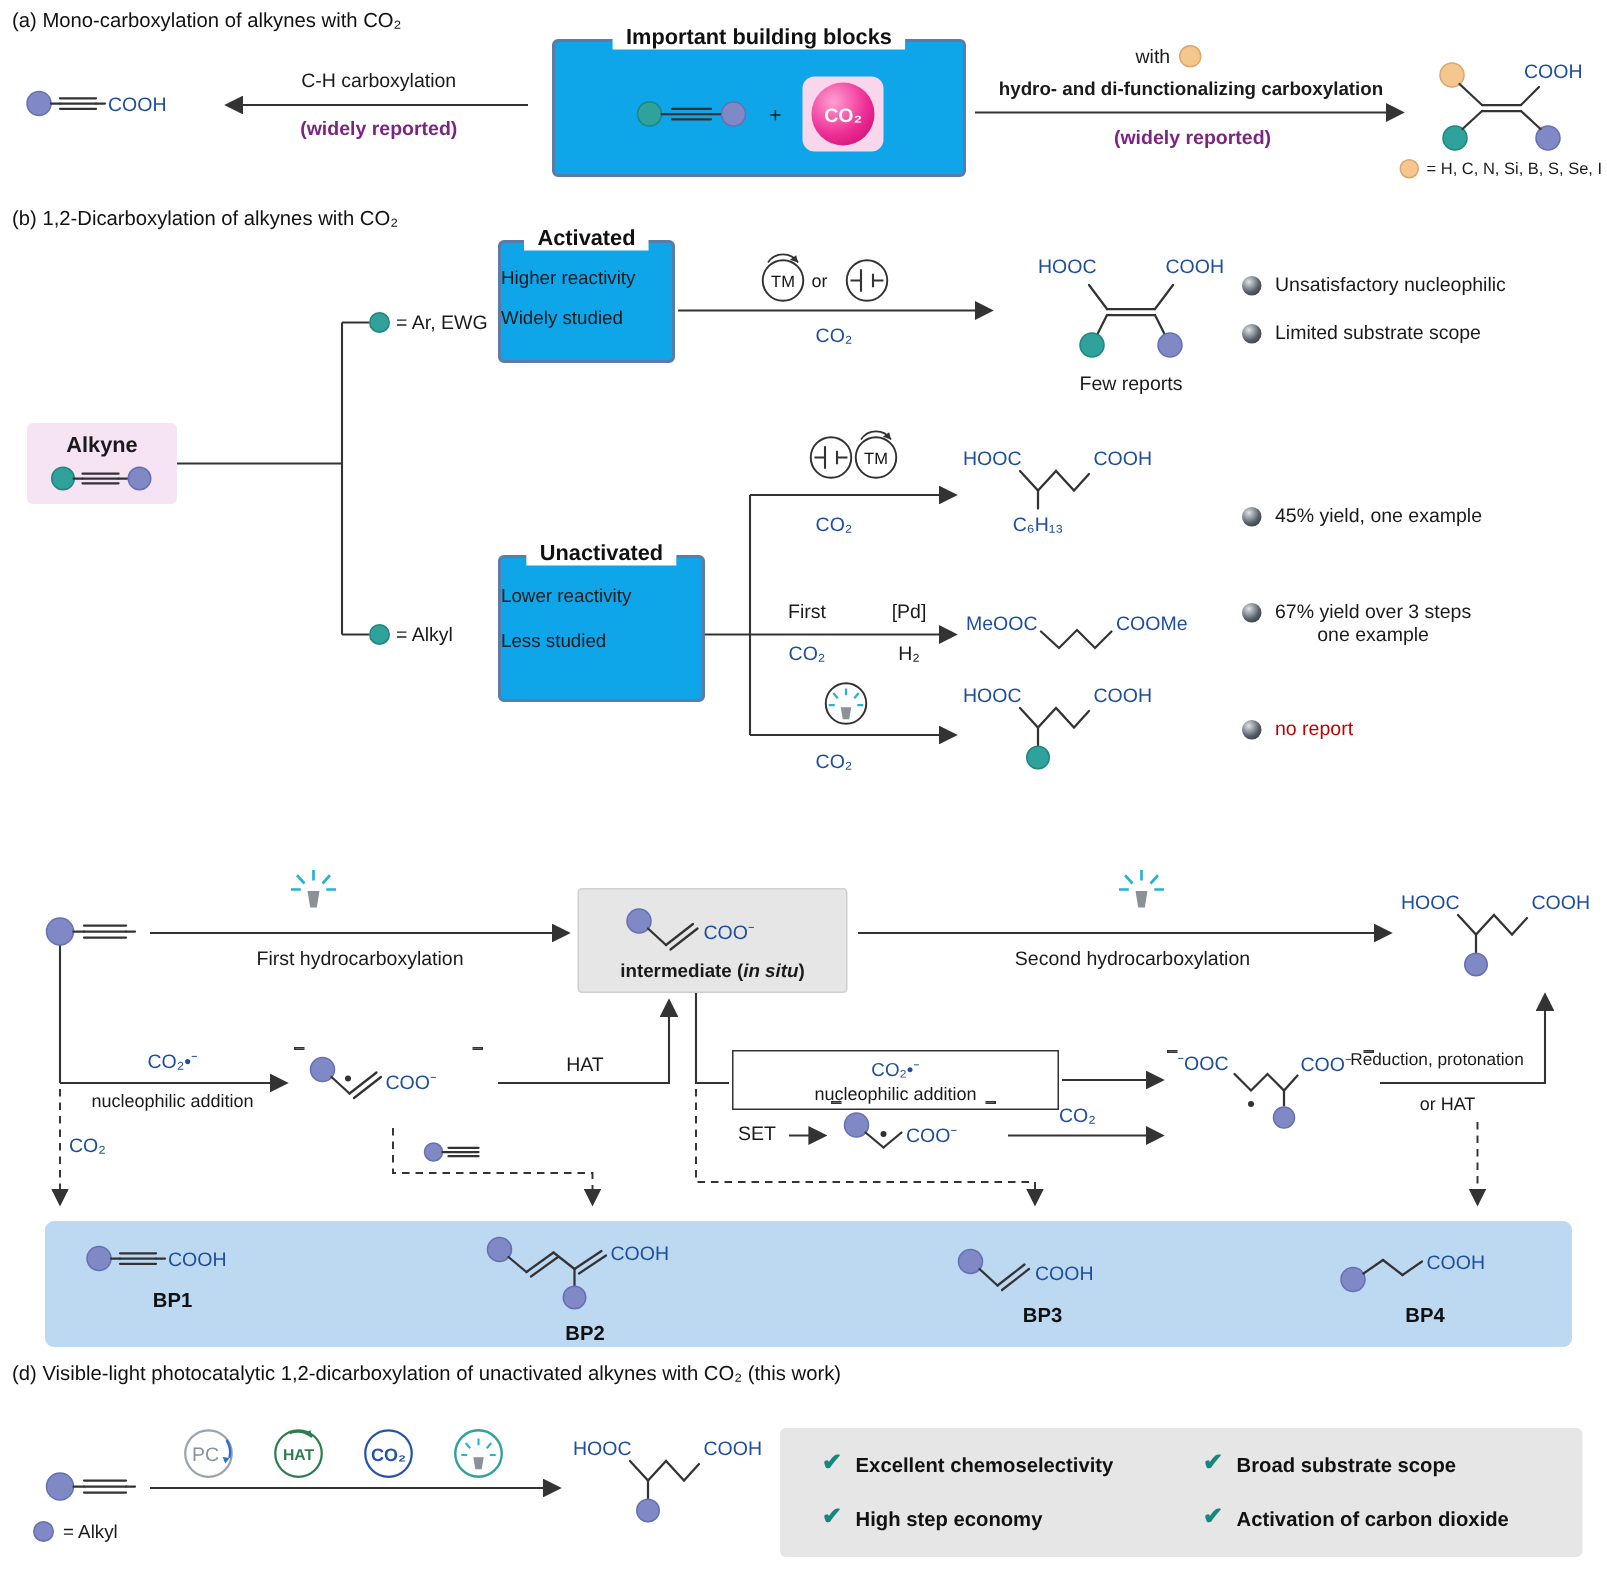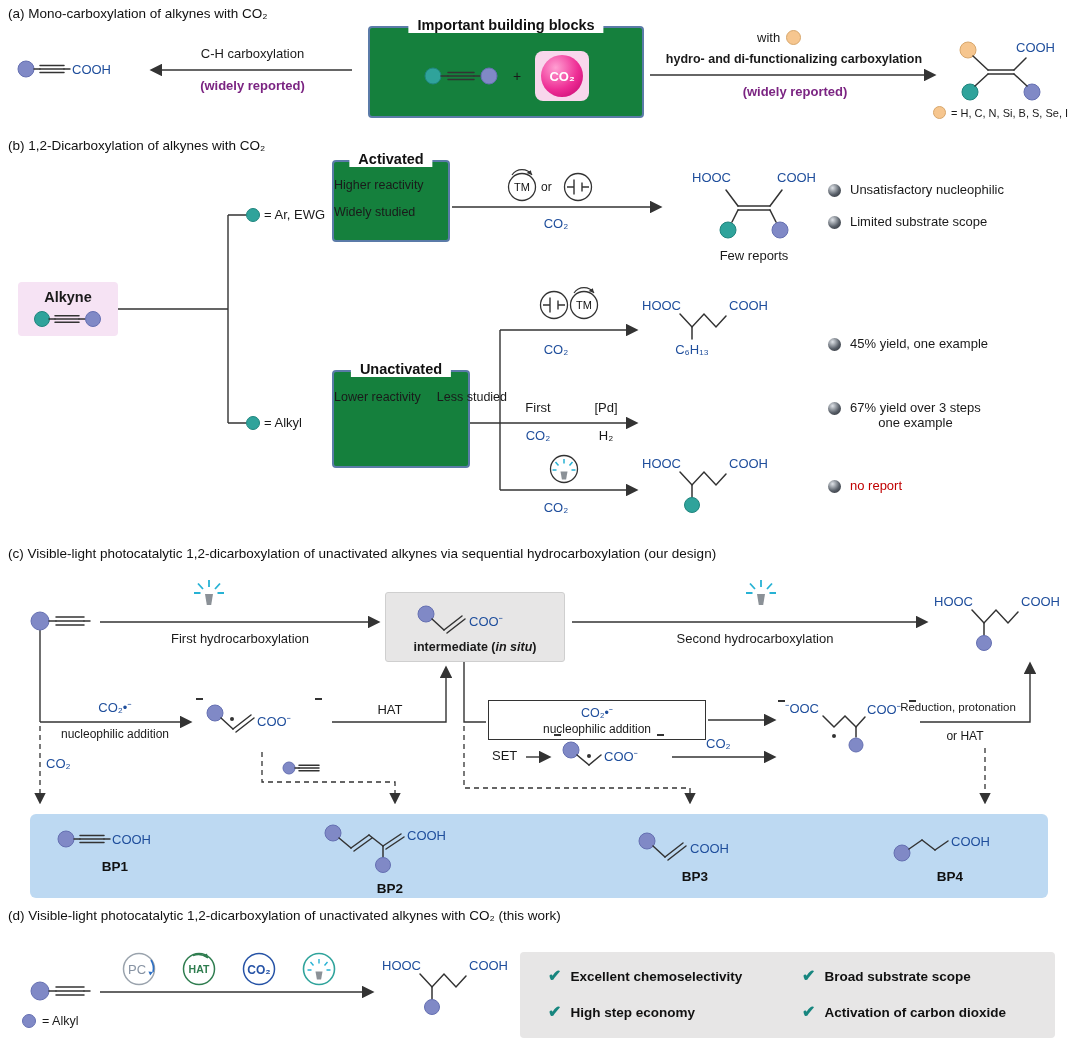--- a/index.html
+++ b/index.html
@@ -8,21 +8,21 @@
 #canvas{position:relative;width:1071px;height:1050px;background:#fff;overflow:hidden;font-size:13px}
 .abs{position:absolute}
 .ctr{text-align:center}
 .b{font-weight:bold}
 .nw{white-space:nowrap}
 .blue{color:#1f4e9c}
 .purple{color:#7b2482;font-weight:bold}
 .red{color:#c00000}
 .sec-title{font-weight:normal;font-size:13.5px;color:#111;white-space:nowrap}
 .f11{font-size:11px}.f12{font-size:12px}.f125{font-size:12.5px}.f13{font-size:13px}.f14{font-size:14px}
-.schembox{border:2px solid #5b7ba8;border-radius:4px;background:#15803d}
+.schembox{border:2px solid #5b7ba8;border-radius:4px;background:#0ea5e9}
 .chip{position:absolute;top:-11px;left:50%;transform:translateX(-50%);background:#fff;padding:0 9px;font-weight:bold;font-size:14.5px;white-space:nowrap;color:#111}
 .dot{border-radius:50%;display:inline-block;flex:none}
 .dot.teal{background:#2fa39b;border:1px solid #1f857e}
 .dot.slate{background:#8089c6;border:1px solid #6570b2}
 .dot.orange{background:#f6c68f;border:1px solid #d8a76c}
 .sphere{width:13px;height:13px;border-radius:50%;background:radial-gradient(circle at 35% 30%,#dfe3e8,#596069 55%,#22252a);flex:none;margin-top:2px}
 .note{display:flex;gap:9px;align-items:flex-start;font-size:13px}
 .banner{background:#bdd9f2;border-radius:6px}
 .bpgroup{display:flex;flex-direction:column;align-items:center;gap:7px}
 .bplabel{font-weight:bold;font-size:13.5px;color:#111}
@@ -213,21 +213,21 @@
   <div class="abs note" style="left:828px;top:214px;z-index:2">
     <span class="sphere"></span>
     <span>Limited substrate scope</span>
   </div>
 
   <span class="abs dot teal" style="left:246px;top:416px;width:14px;height:14px;z-index:2"></span>
   <div class="abs f13 nw" style="left:264px;top:415px;z-index:2">= Alkyl</div>
 
   <div class="abs schembox" style="left:332px;top:370px;width:138px;height:98px;z-index:2">
     <div class="chip">Unactivated</div>
-    <div style="display:flex;flex-direction:row;align-items:flex-end;gap:16px;padding-top:18px">
+    <div style="display:flex;flex-direction:column;align-items:flex-start;gap:16px;padding-top:18px">
       <div class="f125 nw">Lower reactivity</div>
       <div class="f125 nw">Less studied</div>
     </div>
   </div>
 
   <svg class="icon abs" style="left:536px;top:280px;z-index:2" width="36" height="40">
     <circle cx="18" cy="25" r="13.5" fill="#fff" stroke="#333" stroke-width="1.3"></circle>
     <path d="M14,17.5 V32.5 M22,20.5 V29.5 M7,25 H14 M22,25 H29" stroke="#333" stroke-width="1.4" fill="none"></path>
   </svg>
   <svg class="icon abs" style="left:566px;top:280px;z-index:2" width="36" height="40">
@@ -250,20 +250,27 @@
   <div class="abs note" style="left:828px;top:336px;z-index:2">
     <span class="sphere"></span>
     <span>45% yield, one example</span>
   </div>
 
   <div class="abs ctr f13 nw" style="left:516px;top:400px;width:44px;z-index:2">First</div>
   <div class="abs ctr blue f13" style="left:518px;top:428px;width:40px;z-index:2">CO₂</div>
   <div class="abs ctr f13 nw" style="left:584px;top:400px;width:44px;z-index:2">[Pd]</div>
   <div class="abs ctr f13" style="left:590px;top:428px;width:32px;z-index:2">H₂</div>
 
+  <div class="abs" style="left:644px;top:398px;z-index:2">
+    <svg class="s" width="160" height="44">
+      <text x="0" y="22">MeOOC</text>
+      <polyline points="50,23 62,34 74,22 86,34 97,23"></polyline>
+      <text x="100" y="22">COOMe</text>
+    </svg>
+  </div>
   <div class="abs note" style="left:828px;top:400px;z-index:2">
     <span class="sphere"></span>
     <span style="display:flex;flex-direction:column;align-items:center">
       <span>67% yield over 3 steps</span>
       <span>one example</span>
     </span>
   </div>
 
   <svg class="icon abs" style="left:546px;top:444px;z-index:2" width="36" height="40">
     <circle cx="18" cy="25" r="13.5" fill="#fff" stroke="#333" stroke-width="1.3"></circle>
@@ -279,21 +286,20 @@
       <text x="87" y="14">COOH</text>
       <line x1="50" y1="31" x2="50" y2="43"></line>
       <circle class="ct" cx="50" cy="51" r="7.5"></circle>
     </svg>
   </div>
   <div class="abs note" style="left:828px;top:478px;z-index:2">
     <span class="sphere"></span>
     <span class="red">no report</span>
   </div>
 
-  <div class="abs sec-title" style="left:8px;top:546px;z-index:2">(c) Visible-light photocatalytic 1,2-dicarboxylation of unactivated alkynes via sequential hydrocarboxylation (our design)</div>
 
   <div class="abs" style="left:28px;top:608px;z-index:2">
     <svg class="s" width="70" height="26">
       <circle class="cb" cx="12" cy="13" r="9"></circle>
       <line x1="21" y1="13" x2="28" y2="13"></line>
       <line x1="28" y1="9" x2="56" y2="9"></line>
         <line x1="28" y1="13" x2="56" y2="13"></line>
         <line x1="28" y1="17" x2="56" y2="17"></line>
       <line x1="56" y1="13" x2="62" y2="13"></line>
     </svg>

